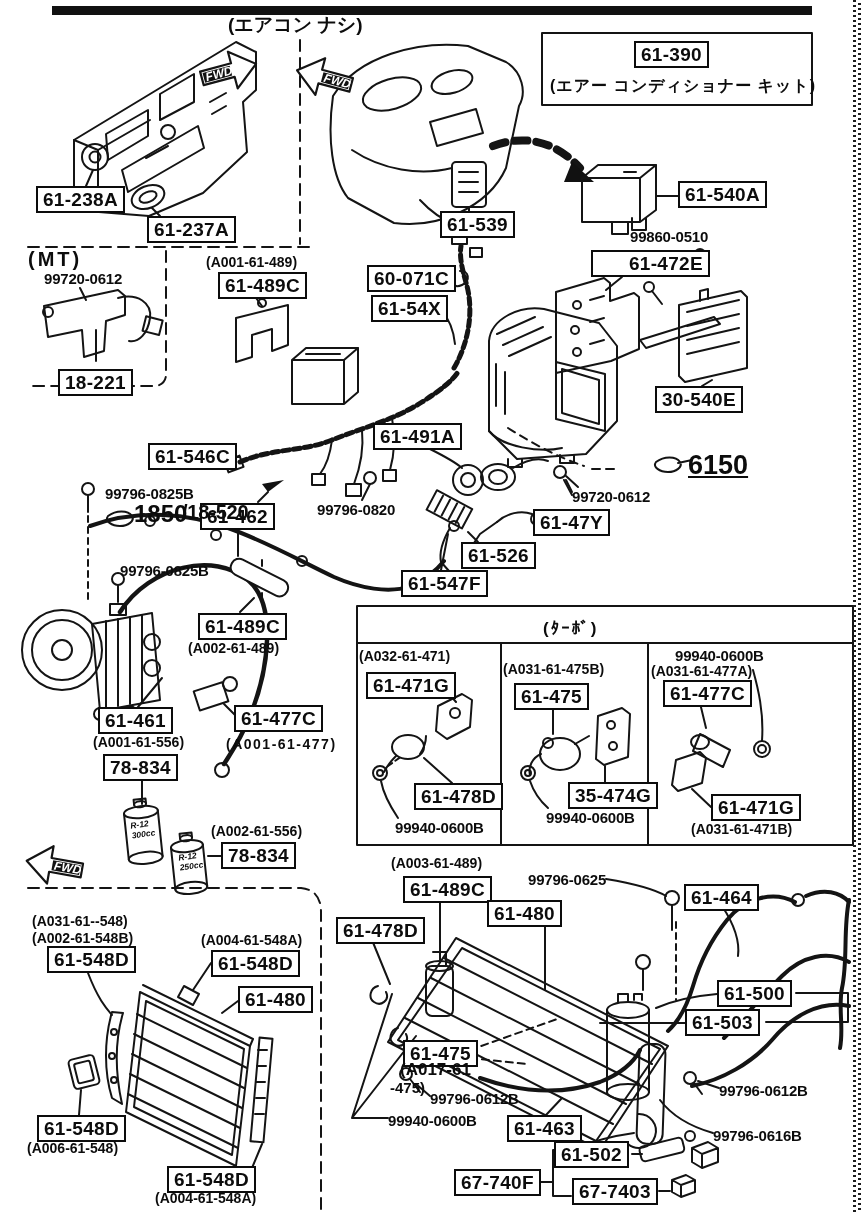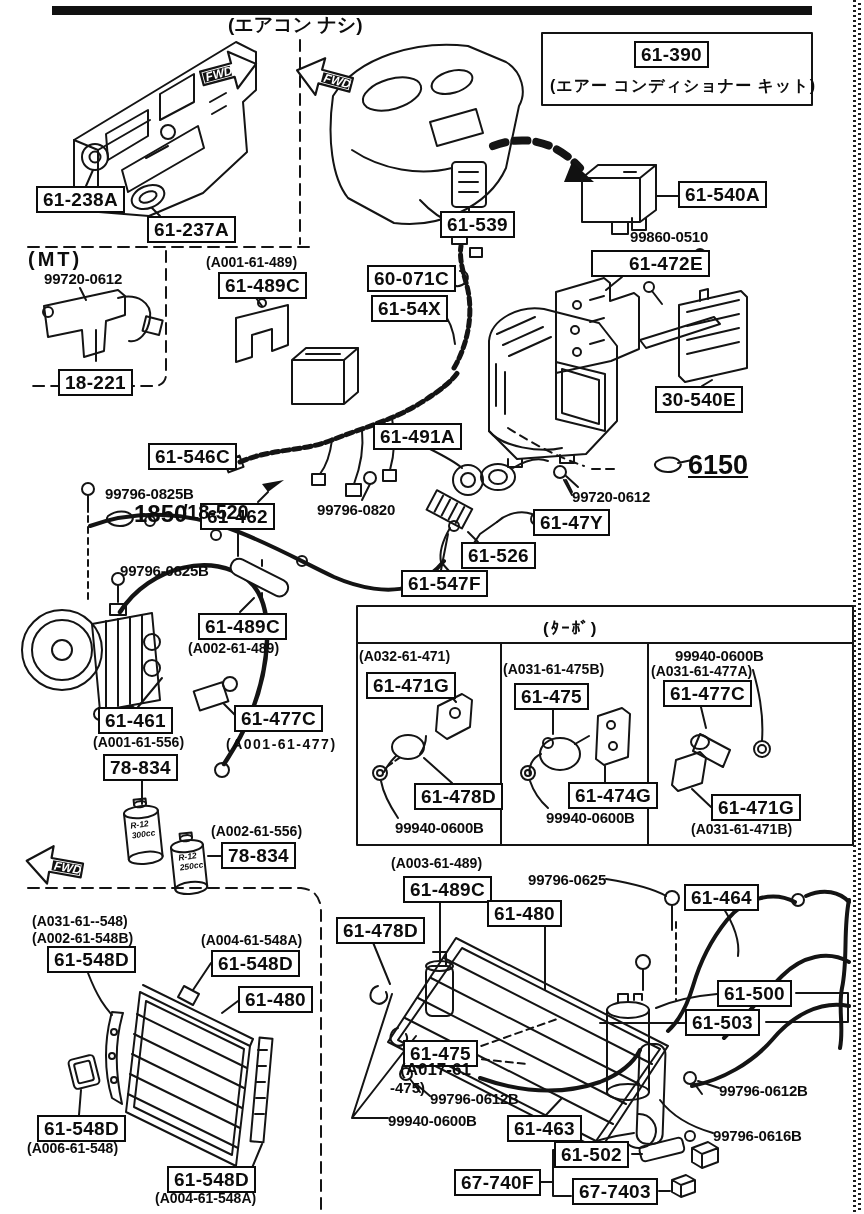--- a/index.html
+++ b/index.html
@@ -378,21 +378,21 @@
       <div class="co-box" style="left: 554px; top: 1141px;">61-502</div>
       <div class="co-box" style="left: 454px; top: 1169px;">67-740F</div>
       <div class="co-box" style="left: 572px; top: 1178px;">67-7403</div>
       <div class="co-box" style="left: 684px; top: 884px;">61-464</div>
       <div class="co-box" style="left: 717px; top: 980px;">61-500</div>
       <div class="co-box" style="left: 685px; top: 1009px;">61-503</div>
       <div class="co-box" style="left: 634px; top: 41px;">61-390</div>
       <div class="co-box" style="left: 366px; top: 672px;">61-471G</div>
       <div class="co-box" style="left: 414px; top: 783px;">61-478D</div>
       <div class="co-box" style="left: 514px; top: 683px;">61-475</div>
-      <div class="co-box" style="left: 568px; top: 782px;">61-474G</div>
+      <div class="co-box" style="left: 568px; top: 782px;">35-474G</div>
       <div class="co-box" style="left: 663px; top: 680px;">61-477C</div>
       <div class="co-box" style="left: 711px; top: 794px;">61-471G</div>
       <div class="co-hdr" style="left: 228px; top: 14px;">(エアコン ナシ)</div>
       <div class="co-text" style="left: 630px; top: 228px;">99860-0510</div>
       <div class="co-hdr" style="left: 28px; top: 248px; font-size: 20px; letter-spacing: 3px;">(MT)</div>
       <div class="co-text" style="left: 44px; top: 270px;">99720-0612</div>
       <div class="co-sub" style="left: 206px; top: 254px;">(A001-61-489)</div>
       <div class="co-big" style="left: 134px; top: 501px;">1850</div>
       <div class="co-text" style="left: 182px; top: 504px; font-size: 20px;">/18-520</div>
       <div class="co-text" style="left: 105px; top: 485px;">99796-0825B</div>

